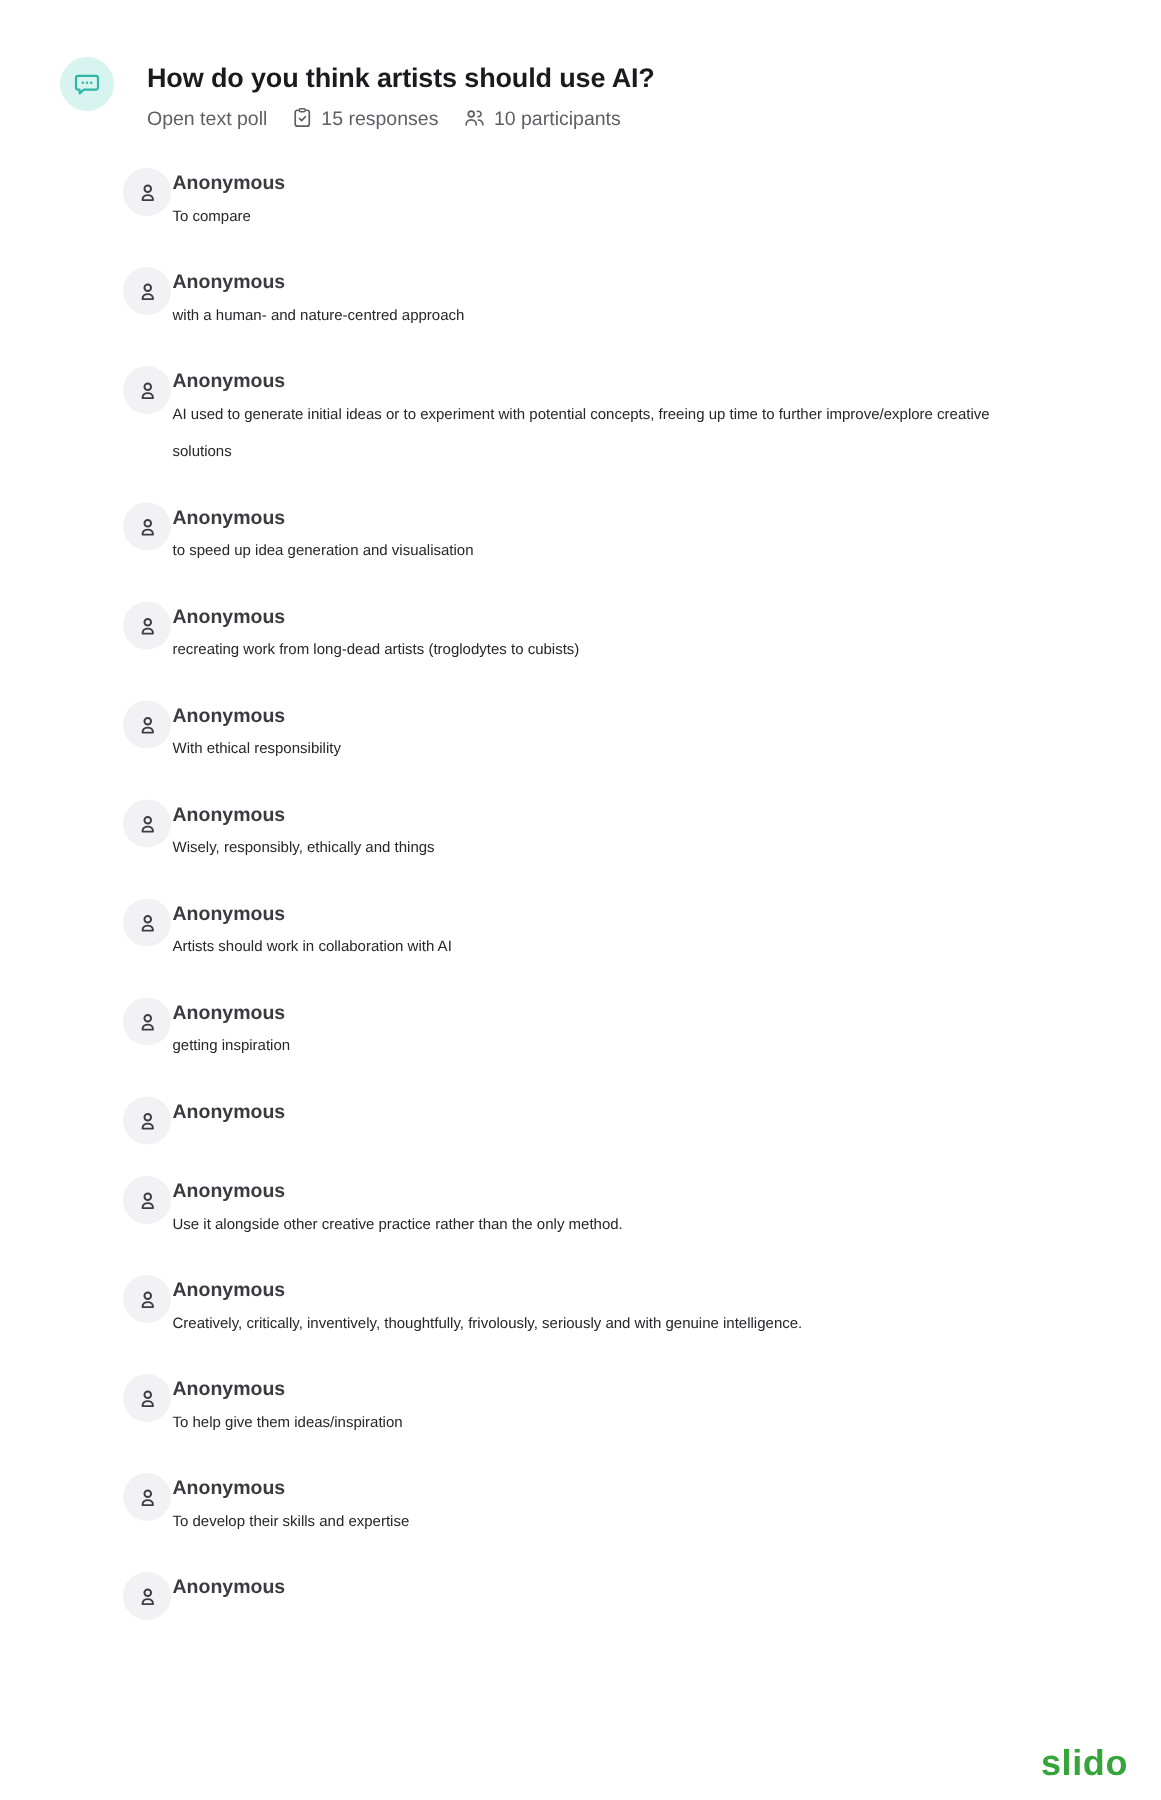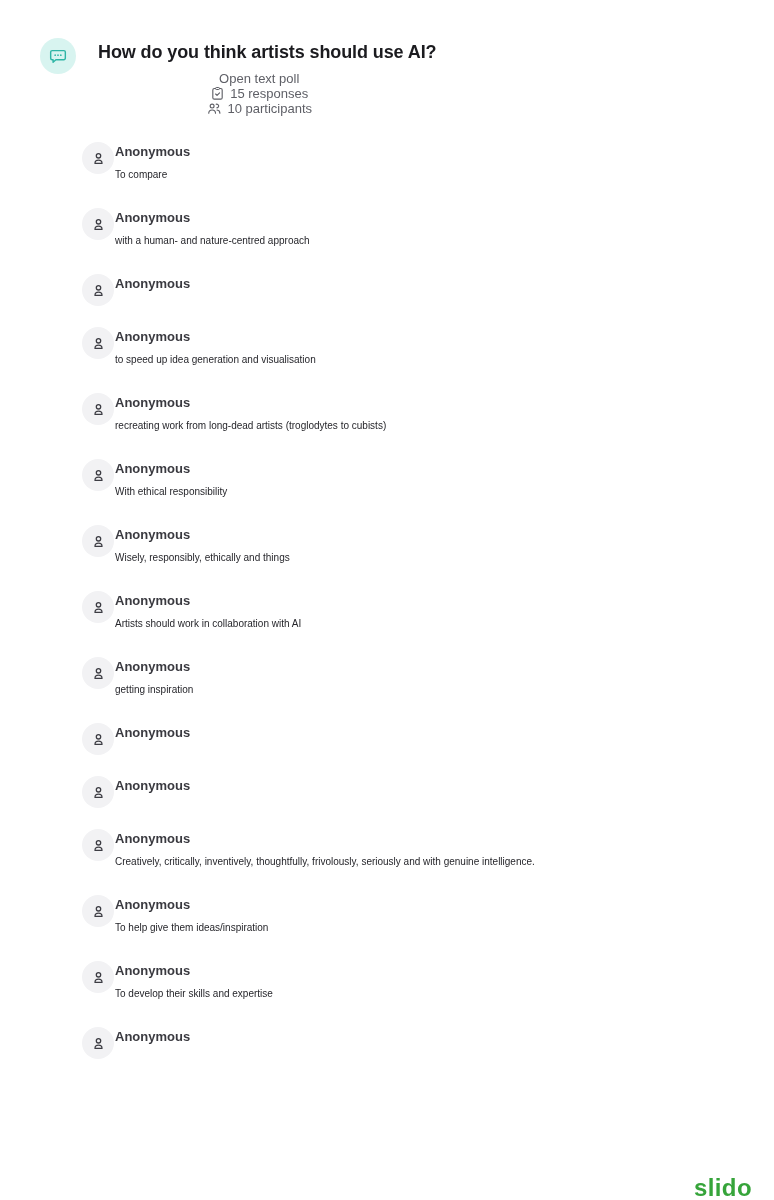--- a/index.html
+++ b/index.html
@@ -9,35 +9,35 @@
     -webkit-font-smoothing:antialiased;
   }
   .page{padding:38px 40px 0 40px;}
 
   
   .header{display:flex;gap:22px;align-items:flex-start;}
   .q-icon{width:36px;height:36px;border-radius:50%;background:#d8f4f0;
     display:flex;align-items:center;justify-content:center;flex:none;}
   .h-text{padding-top:3px;}
   .title{font-size:18px;font-weight:700;color:#1b1b1f;letter-spacing:-0.1px;line-height:22px;}
-  .meta{margin-top:8px;display:flex;align-items:center;font-size:13px;color:#5e5f66;flex-direction:column;}
+  .meta{margin-top:8px;display:flex;align-items:flex-start;font-size:13px;color:#5e5f66;}
   .meta-item{display:flex;align-items:center;gap:5px;margin-right:16px;}
   .meta-icon{display:flex;align-items:center;}
 
   
   .responses{margin:26px 0 0 42px;}
   .response{display:flex;gap:1px;margin-bottom:21px;align-items:flex-start;}
   .avatar{width:32px;height:32px;border-radius:50%;background:#f2f2f4;
     display:flex;align-items:center;justify-content:center;flex:none;}
   .r-content{max-width:574px;padding-top:1px;}
   .r-name{font-size:13px;font-weight:700;color:#3a3a40;line-height:17px;}
   .r-text{font-size:10px;color:#26262b;line-height:25px;margin-top:2px;}
 
   
-  .slido-logo{position:absolute;right:22px;bottom:0;color:#36a43a;
+  .slido-logo{position:absolute;right:22px;bottom:12px;color:#36a43a;
     font-size:24px;font-weight:700;letter-spacing:0.4px;line-height:24px;}
 </style>
 </head>
 <body>
 
 <div class="page">
 
   <div class="header">
     <div class="q-icon">
       <span style="display:flex;">
@@ -116,20 +116,21 @@
         <div class="avatar">
           <span style="display:flex;">
             <svg width="17" height="17" viewBox="0 0 24 24" fill="none">
               <circle cx="12" cy="8.2" r="3.1" stroke="#3c3c43" stroke-width="1.8"></circle>
               <path d="M7.1 18.9v-.4c0-2.7 2.2-4.3 4.9-4.3s4.9 1.6 4.9 4.3v.4z" stroke="#3c3c43" stroke-width="1.8" stroke-linejoin="round"></path>
             </svg>
           </span>
         </div>
         <div class="r-content">
           <div class="r-name">Anonymous</div>
+          <div class="r-text">AI used to generate initial ideas or to experiment with potential concepts, freeing up time to further improve/explore creative solutions</div>
         </div>
       </div>
 
       <div class="response">
         <div class="avatar">
           <span style="display:flex;">
             <svg width="17" height="17" viewBox="0 0 24 24" fill="none">
               <circle cx="12" cy="8.2" r="3.1" stroke="#3c3c43" stroke-width="1.8"></circle>
               <path d="M7.1 18.9v-.4c0-2.7 2.2-4.3 4.9-4.3s4.9 1.6 4.9 4.3v.4z" stroke="#3c3c43" stroke-width="1.8" stroke-linejoin="round"></path>
             </svg>
@@ -234,20 +235,21 @@
         <div class="avatar">
           <span style="display:flex;">
             <svg width="17" height="17" viewBox="0 0 24 24" fill="none">
               <circle cx="12" cy="8.2" r="3.1" stroke="#3c3c43" stroke-width="1.8"></circle>
               <path d="M7.1 18.9v-.4c0-2.7 2.2-4.3 4.9-4.3s4.9 1.6 4.9 4.3v.4z" stroke="#3c3c43" stroke-width="1.8" stroke-linejoin="round"></path>
             </svg>
           </span>
         </div>
         <div class="r-content">
           <div class="r-name">Anonymous</div>
+          <div class="r-text">Use it alongside other creative practice rather than the only method.</div>
         </div>
       </div>
 
       <div class="response">
         <div class="avatar">
           <span style="display:flex;">
             <svg width="17" height="17" viewBox="0 0 24 24" fill="none">
               <circle cx="12" cy="8.2" r="3.1" stroke="#3c3c43" stroke-width="1.8"></circle>
               <path d="M7.1 18.9v-.4c0-2.7 2.2-4.3 4.9-4.3s4.9 1.6 4.9 4.3v.4z" stroke="#3c3c43" stroke-width="1.8" stroke-linejoin="round"></path>
             </svg>

